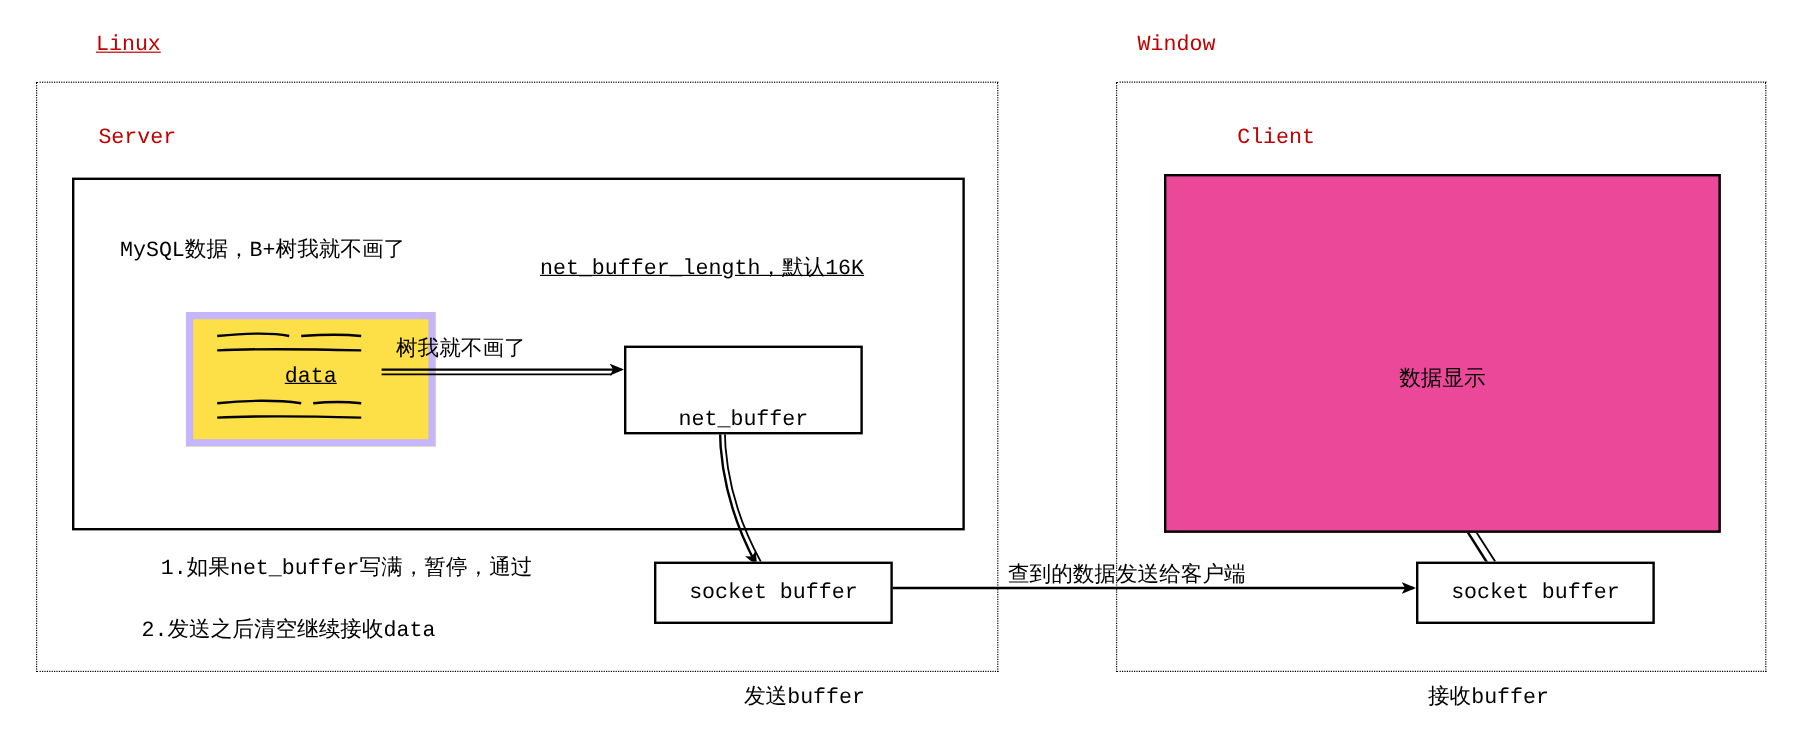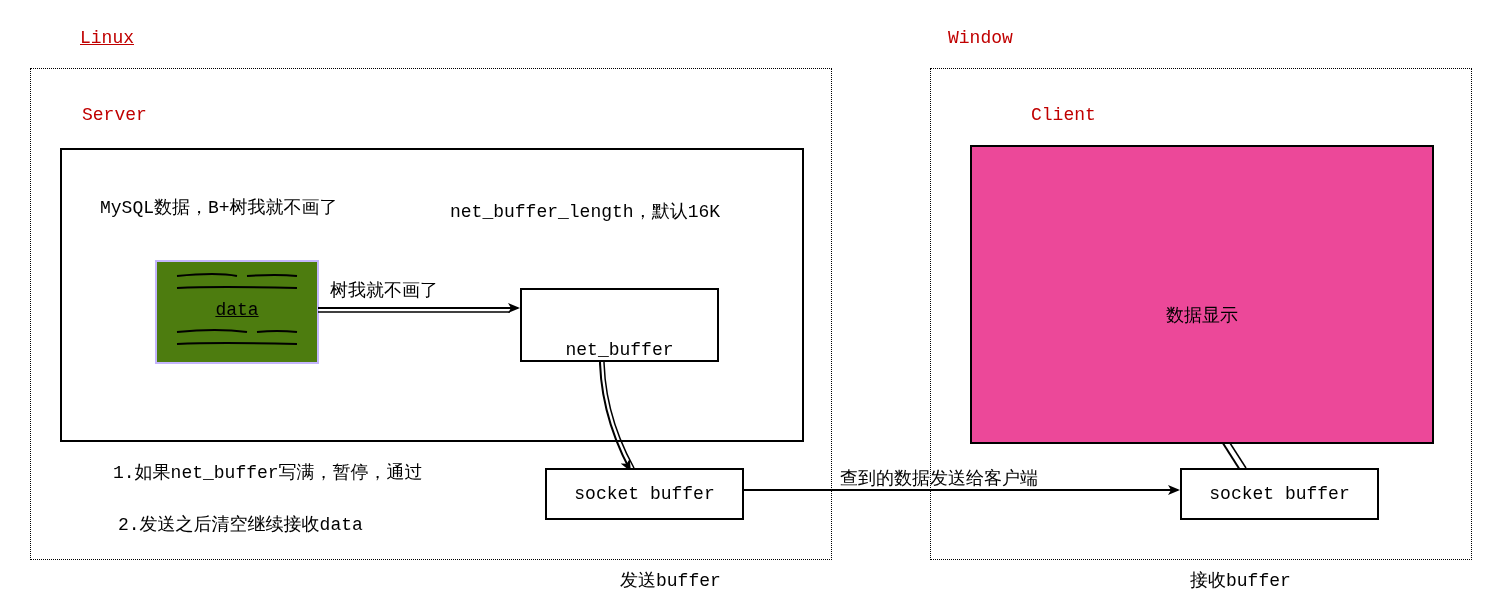--- a/index.html
+++ b/index.html
@@ -24,22 +24,23 @@
     position: absolute;
     border: 1.5px dotted #000;
   }
   .solid-box {
     position: absolute;
     border: 2px solid #000;
     background: #fff;
   }
   .data-doc {
     position: absolute;
-    border: 2px solid #c4b5fd;
-    background: #4d7c0f;
+    border: 6px solid #c4b5fd;
+    background: #fde047;
+    padding-left: 36px;
   }
   .data-doc .scribble {
     stroke: #000;
     stroke-width: 2;
     fill: none;
   }
   .data-doc .data-text {
     position: absolute;
     left: 0; right: 0;
     text-align: center;
@@ -64,21 +65,21 @@
   <div class="label red" style="left:80px; top:28px;text-decoration:underline;">Linux</div>
 
   <div class="dashed-box" style="left:30px; top:68px; width:800px; height:490px;"></div>
 
   <div class="label red" style="left:82px; top:105px;">Server</div>
 
   <div class="solid-box" style="left:60px; top:148px; width:740px; height:290px;"></div>
 
   <div class="label" style="left:100px; top:195px;">MySQL数据，B+树我就不画了</div>
 
-  <div class="label" style="left:450px; top:199px;">net_buffer_length，默认16K</div>
+  <div class="label" style="left:450px; top:210px;text-decoration:underline;">net_buffer_length，默认16K</div>
 
   <div class="data-doc" style="left:155px; top:260px; width:160px; height:100px;">
     <svg width="160" height="100" style="position:absolute;left:0;top:0;">
       <path class="scribble" d="M20,14 Q60,10 80,14 M90,14 Q120,12 140,14"></path>
       <path class="scribble" d="M20,26 Q60,24 140,26"></path>
       <path class="scribble" d="M20,70 Q60,66 90,70 M100,70 Q120,68 140,70"></path>
       <path class="scribble" d="M20,82 Q60,80 140,82"></path>
     </svg>
     <div class="data-text">data</div>
   </div>
@@ -105,21 +106,21 @@
   <div class="label" style="left:330px; top:278px;">树我就不画了</div>
 
   <div class="solid-box" style="left:520px; top:288px; width:195px; height:70px; display:flex;align-items:flex-end;justify-content:center;">
     <span>net_buffer</span>
   </div>
 
   <div class="solid-box" style="left:545px; top:468px; width:195px; height:48px; display:flex;align-items:center;justify-content:center;">
     <span>socket buffer</span>
   </div>
 
-  <div class="label" style="left:113px; top:460px;">1.如果net_buffer写满，暂停，通过</div>
+  <div class="label" style="left:134px; top:460px;">1.如果net_buffer写满，暂停，通过</div>
   <div class="label" style="left:118px; top:512px;">2.发送之后清空继续接收data</div>
 
   <div class="label" style="left:620px; top:568px;">发送buffer</div>
 
   <div class="label red" style="left:948px; top:28px;">Window</div>
 
   <div class="dashed-box" style="left:930px; top:68px; width:540px; height:490px;"></div>
 
   <div class="label red" style="left:995px; top:105px;margin-left:36px;">Client</div>
 

